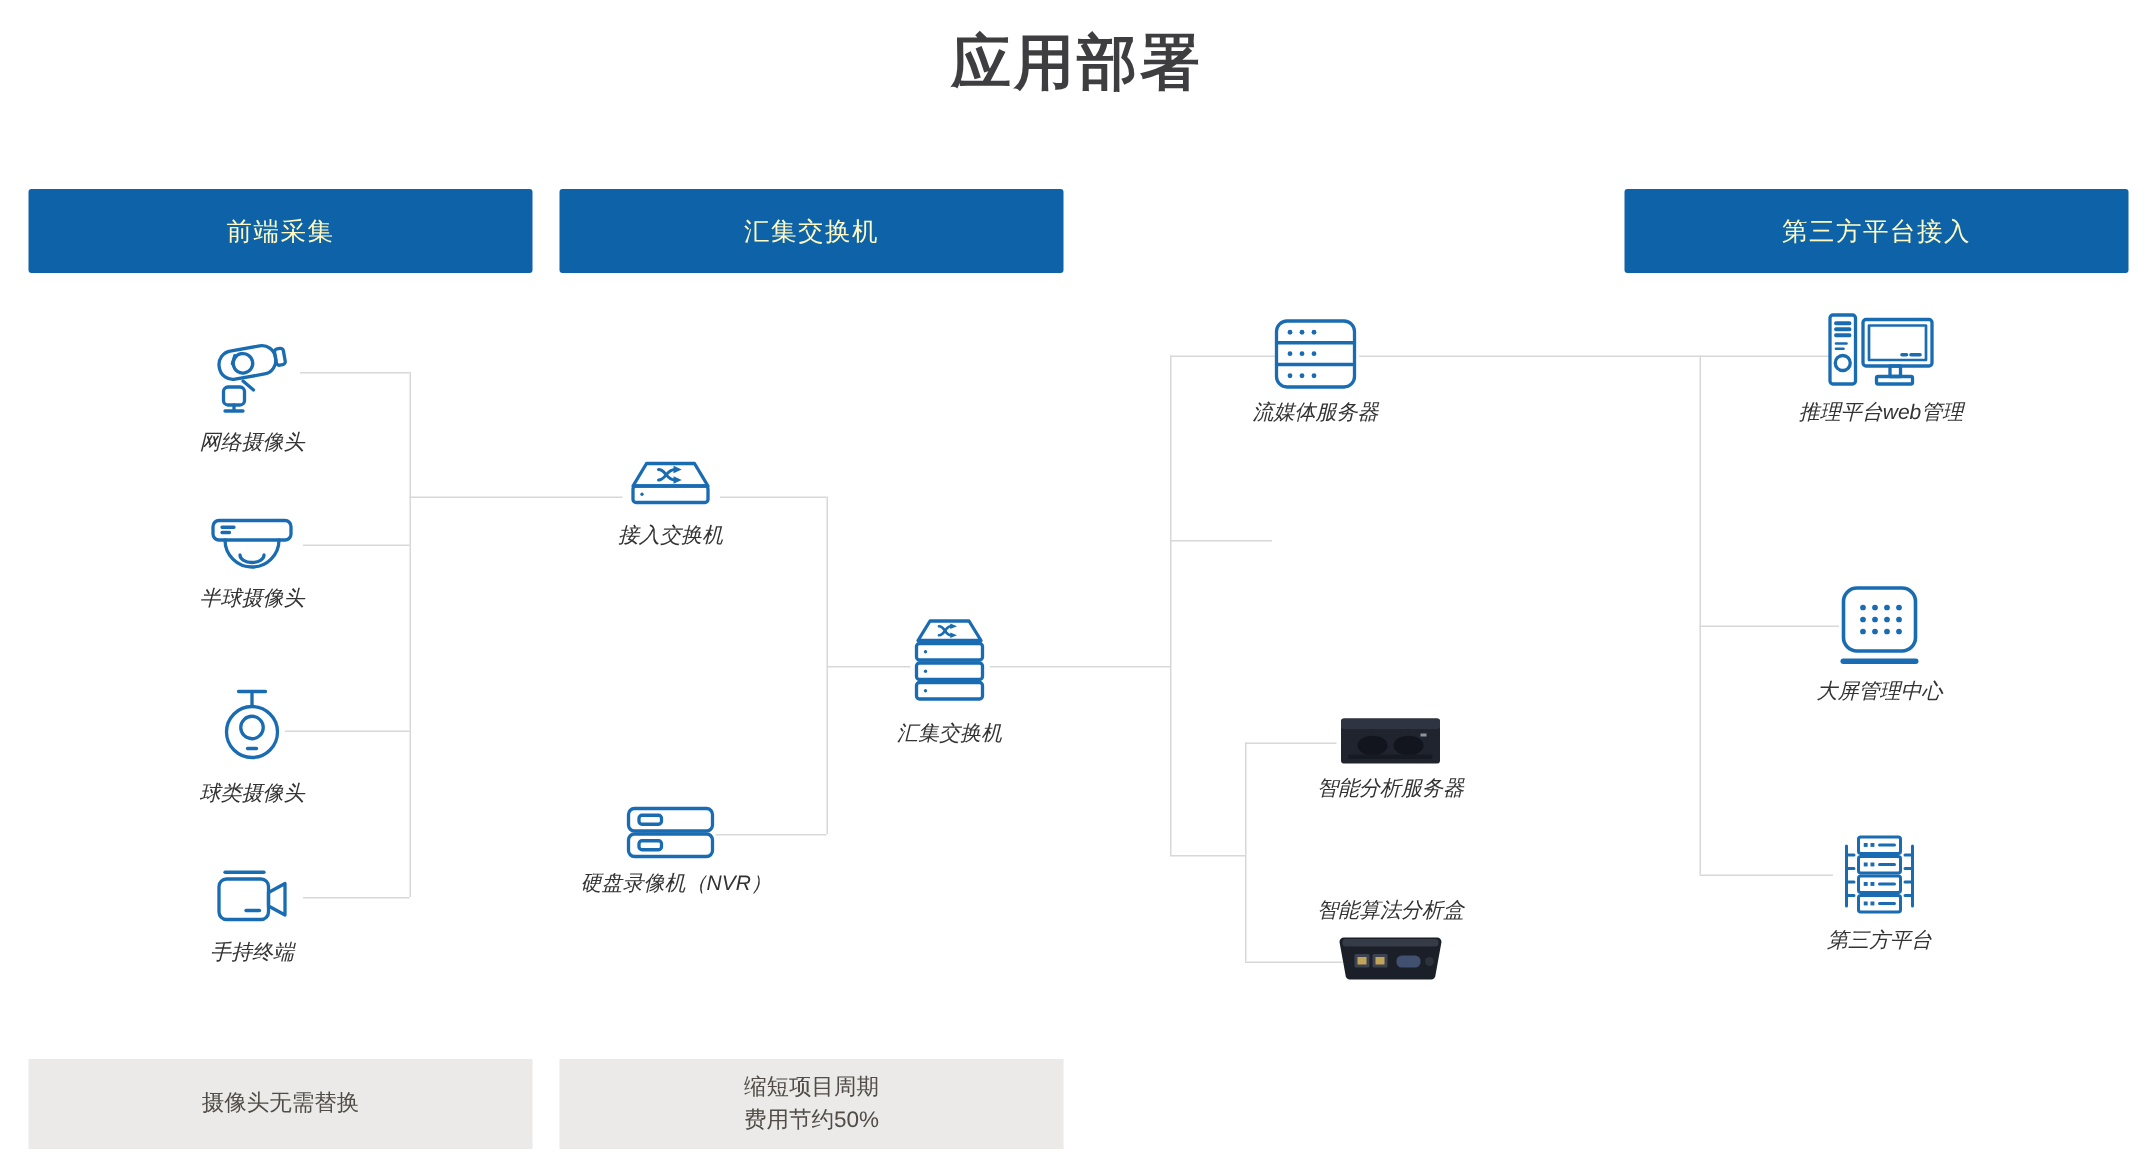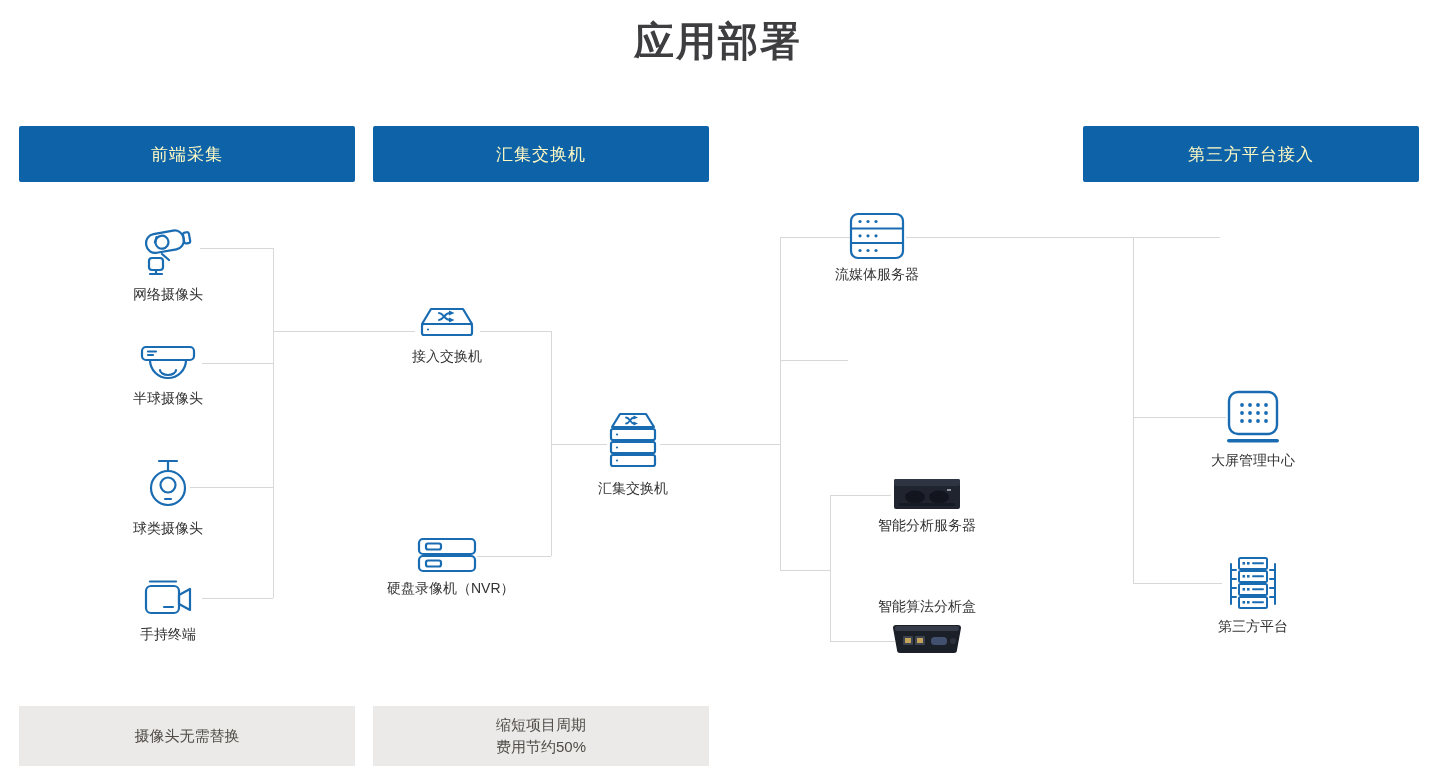--- a/index.html
+++ b/index.html
@@ -17,21 +17,21 @@
     font-size:17px;letter-spacing:1px;
   }
   .footer{
     position:absolute;top:706px;height:60px;width:336px;background:#ebeae8;
     color:#514c47;display:flex;flex-direction:column;align-items:center;justify-content:center;
     font-size:15px;line-height:1.5;text-align:center;
   }
   .footer span:empty{display:none;}
   .hline{position:absolute;height:1px;background:#d8d8d8;}
   .vline{position:absolute;width:1px;background:#d8d8d8;}
-  .node{position:absolute;width:120px;text-align:center;}
+  .node{position:absolute;width:120px;text-align:center;font-style:italic;}
   .node svg{display:block;margin:0 auto;}
   .node .label{display:block;margin-top:6px;font-size:14px;color:#333333;white-space:nowrap;}
   .node .label.top{margin-top:0;margin-bottom:6px;}
 </style>
 </head>
 <body>
 
 <div class="stage">
 
   <div class="title">应用部署</div>
@@ -188,20 +188,34 @@
       <rect x="1" y="2" width="66" height="30" rx="2" fill="#20242e"></rect>
       <rect x="1" y="2" width="66" height="7" rx="2" fill="#2e3441"></rect>
       <ellipse cx="22" cy="20" rx="10" ry="6.5" fill="#12151d"></ellipse>
       <ellipse cx="46" cy="20" rx="10" ry="6.5" fill="#12151d"></ellipse>
       <rect x="54" y="12" width="4" height="2" fill="#8e95a1"></rect>
       <rect x="6" y="26" width="56" height="3" fill="#161a22"></rect>
     </svg>
     <span class="label">智能分析服务器</span>
   </div>
 
+  <div class="node" style="left:1194px;top:208px">
+    <svg width="72" height="52" viewBox="0 0 72 52" fill="none" stroke="#1a6cb2" stroke-width="2.2" stroke-linecap="round" stroke-linejoin="round">
+      <rect x="2" y="2" width="17" height="46" rx="2"></rect>
+      <path d="M6,7.5 h9 M6,11.5 h9 M6,15.5 h9" stroke-width="2.6"></path>
+      <path d="M6,21 h7 M6,24.5 h5" stroke-width="1.8"></path>
+      <circle cx="10.5" cy="34" r="5"></circle>
+      <rect x="24" y="5" width="46" height="31" rx="2"></rect>
+      <rect x="28" y="9" width="38" height="23" stroke-width="1.8"></rect>
+      <path d="M56,28.5 h6 M50,28.5 h3" stroke-width="2.4"></path>
+      <rect x="42" y="36" width="7" height="7"></rect>
+      <rect x="33" y="43" width="24" height="5" rx="1"></rect>
+    </svg>
+    <span class="label">推理平台web管理</span>
+  </div>
 
   <div class="node" style="left:1193px;top:556px">
     <svg width="62" height="56" viewBox="0 0 62 56" fill="none" stroke="#1a6cb2" stroke-width="2" stroke-linecap="round" stroke-linejoin="round">
       <path d="M9,8 v40"></path>
       <path d="M9,14 h5 M9,23 h5 M9,32 h5 M9,41 h5"></path>
       <path d="M53,8 v40"></path>
       <path d="M53,14 h-5 M53,23 h-5 M53,32 h-5 M53,41 h-5"></path>
       <rect x="17" y="2" width="28" height="11" rx="1.5"></rect>
       <rect x="17" y="15" width="28" height="11" rx="1.5"></rect>
       <rect x="17" y="28" width="28" height="11" rx="1.5"></rect>

